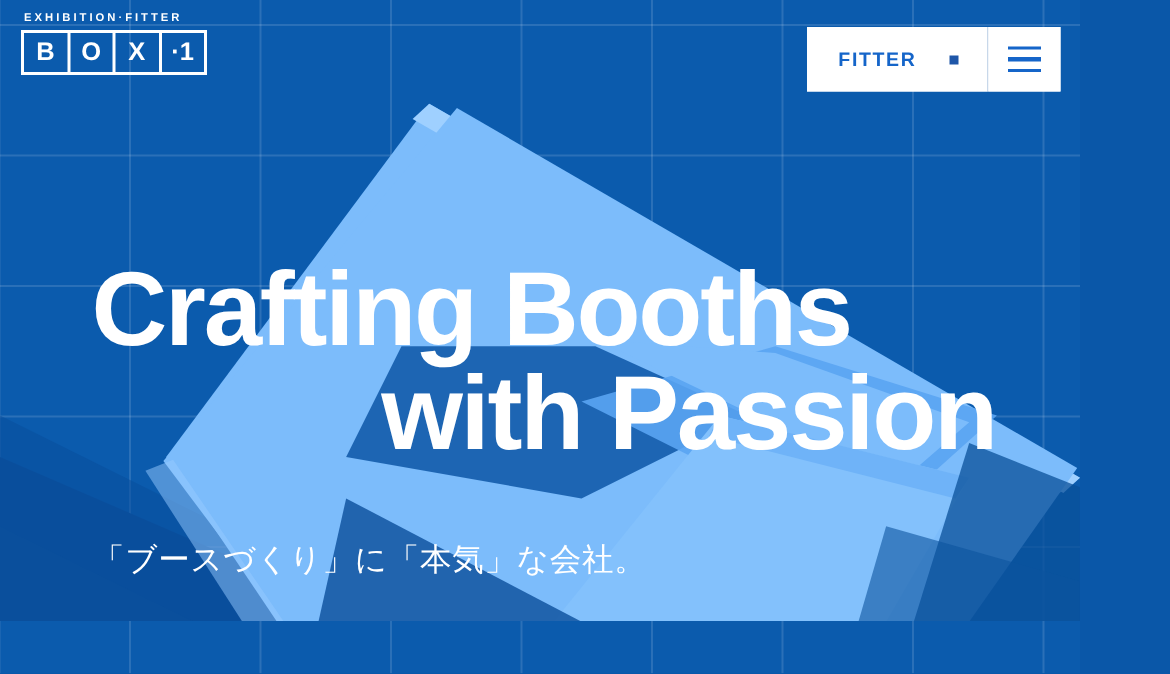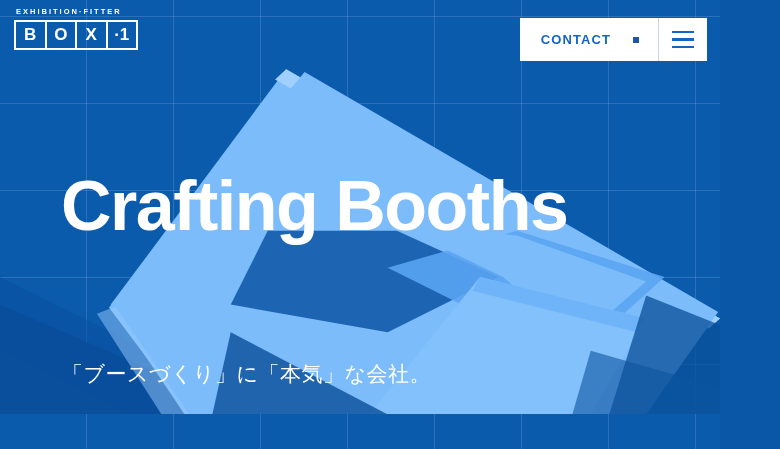--- a/index.html
+++ b/index.html
@@ -237,33 +237,34 @@
       <div id="logo-mark">
         <span class="logo-cell">B</span>
         <span class="logo-cell">O</span>
         <span class="logo-cell">X</span>
         <span class="logo-cell">·1</span>
       </div>
     </div>
 
     <div id="header-actions">
       <button id="contact-button">
-        <span id="contact-label">CONTACT</span>
+        <span id="contact-label">FITTER</span>
         <span id="contact-square"></span>
       </button>
       <span id="menu-divider"></span>
       <button id="menu-button">
         <span class="menu-bar"></span>
         <span class="menu-bar"></span>
         <span class="menu-bar"></span>
       </button>
     </div>
 
   </header>
 
   <div id="copy">
     <h1 id="headline">
       <span id="headline-line1">Crafting Booths</span>
+      <span id="headline-line2">with Passion</span>
     </h1>
     <p id="subhead">「ブースづくり」に「本気」な会社。</p>
   </div>
 
 </div>
 
 </body></html>

